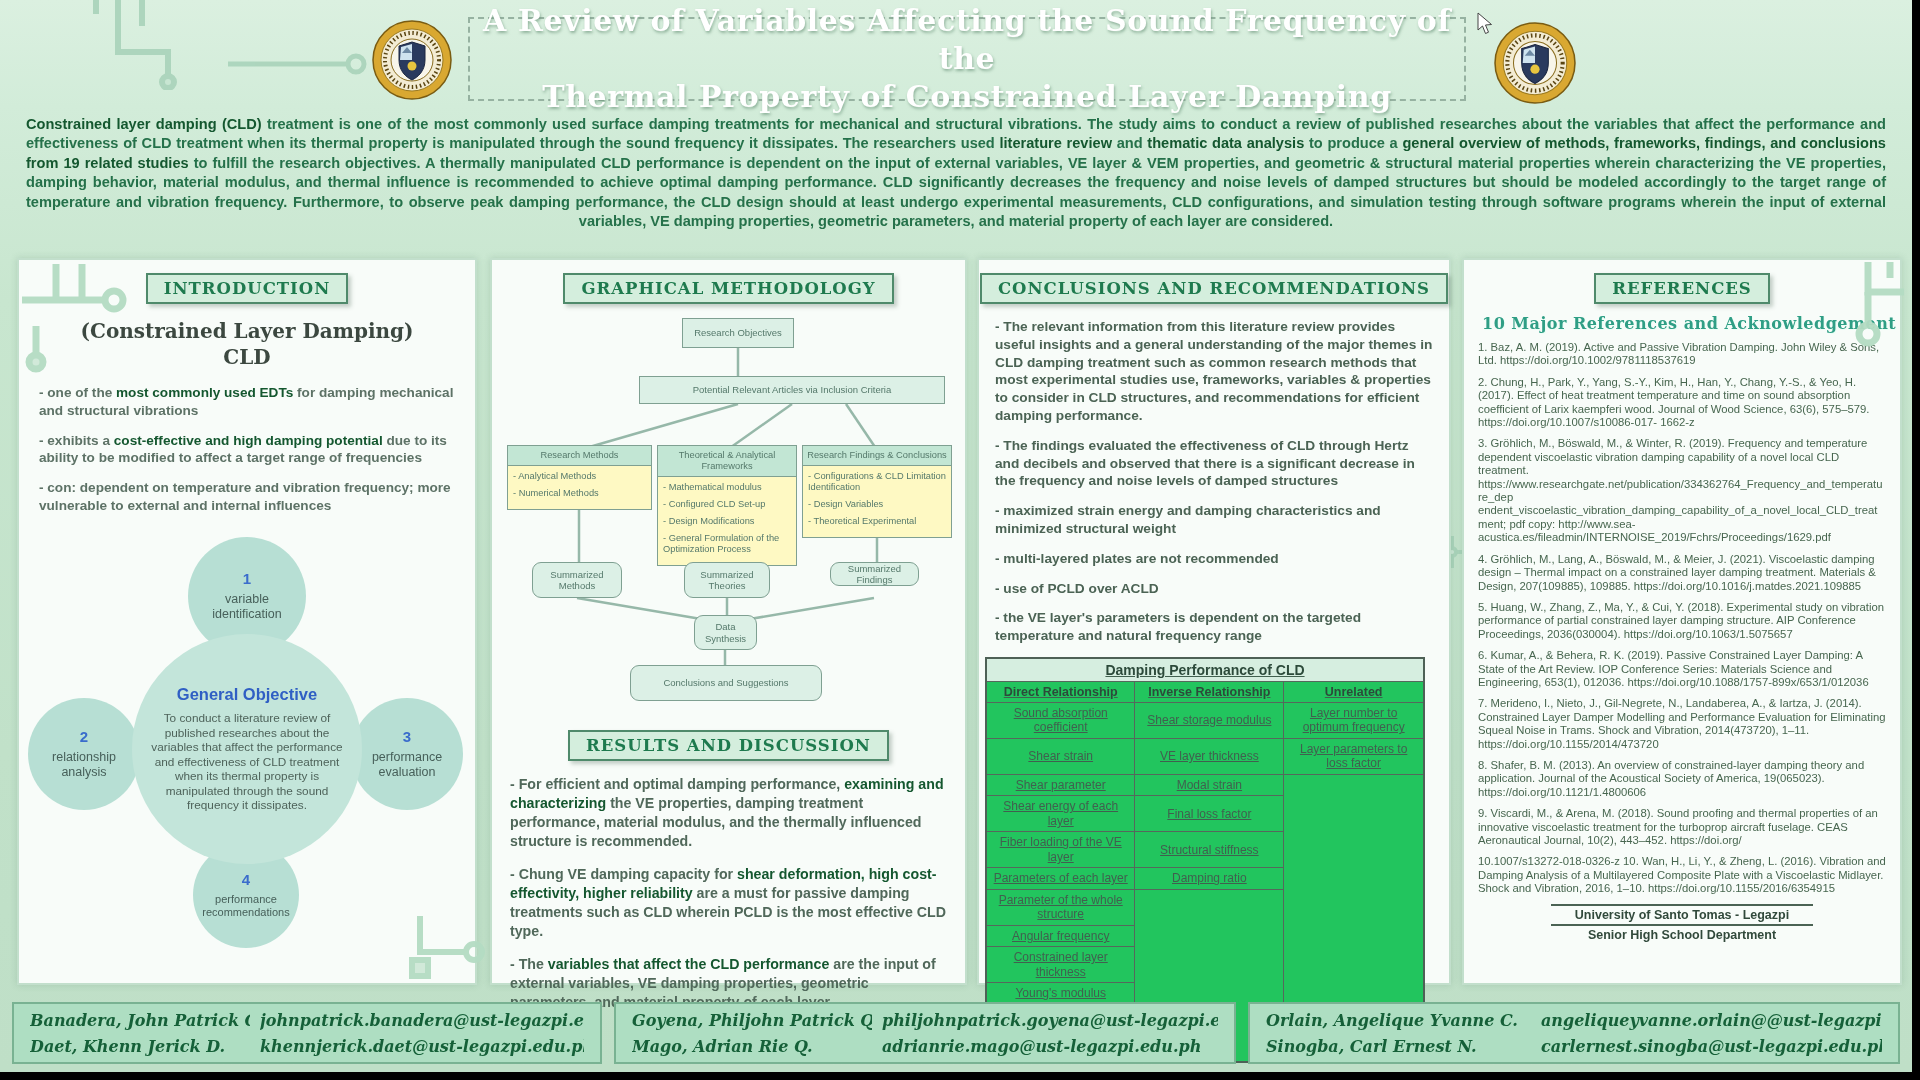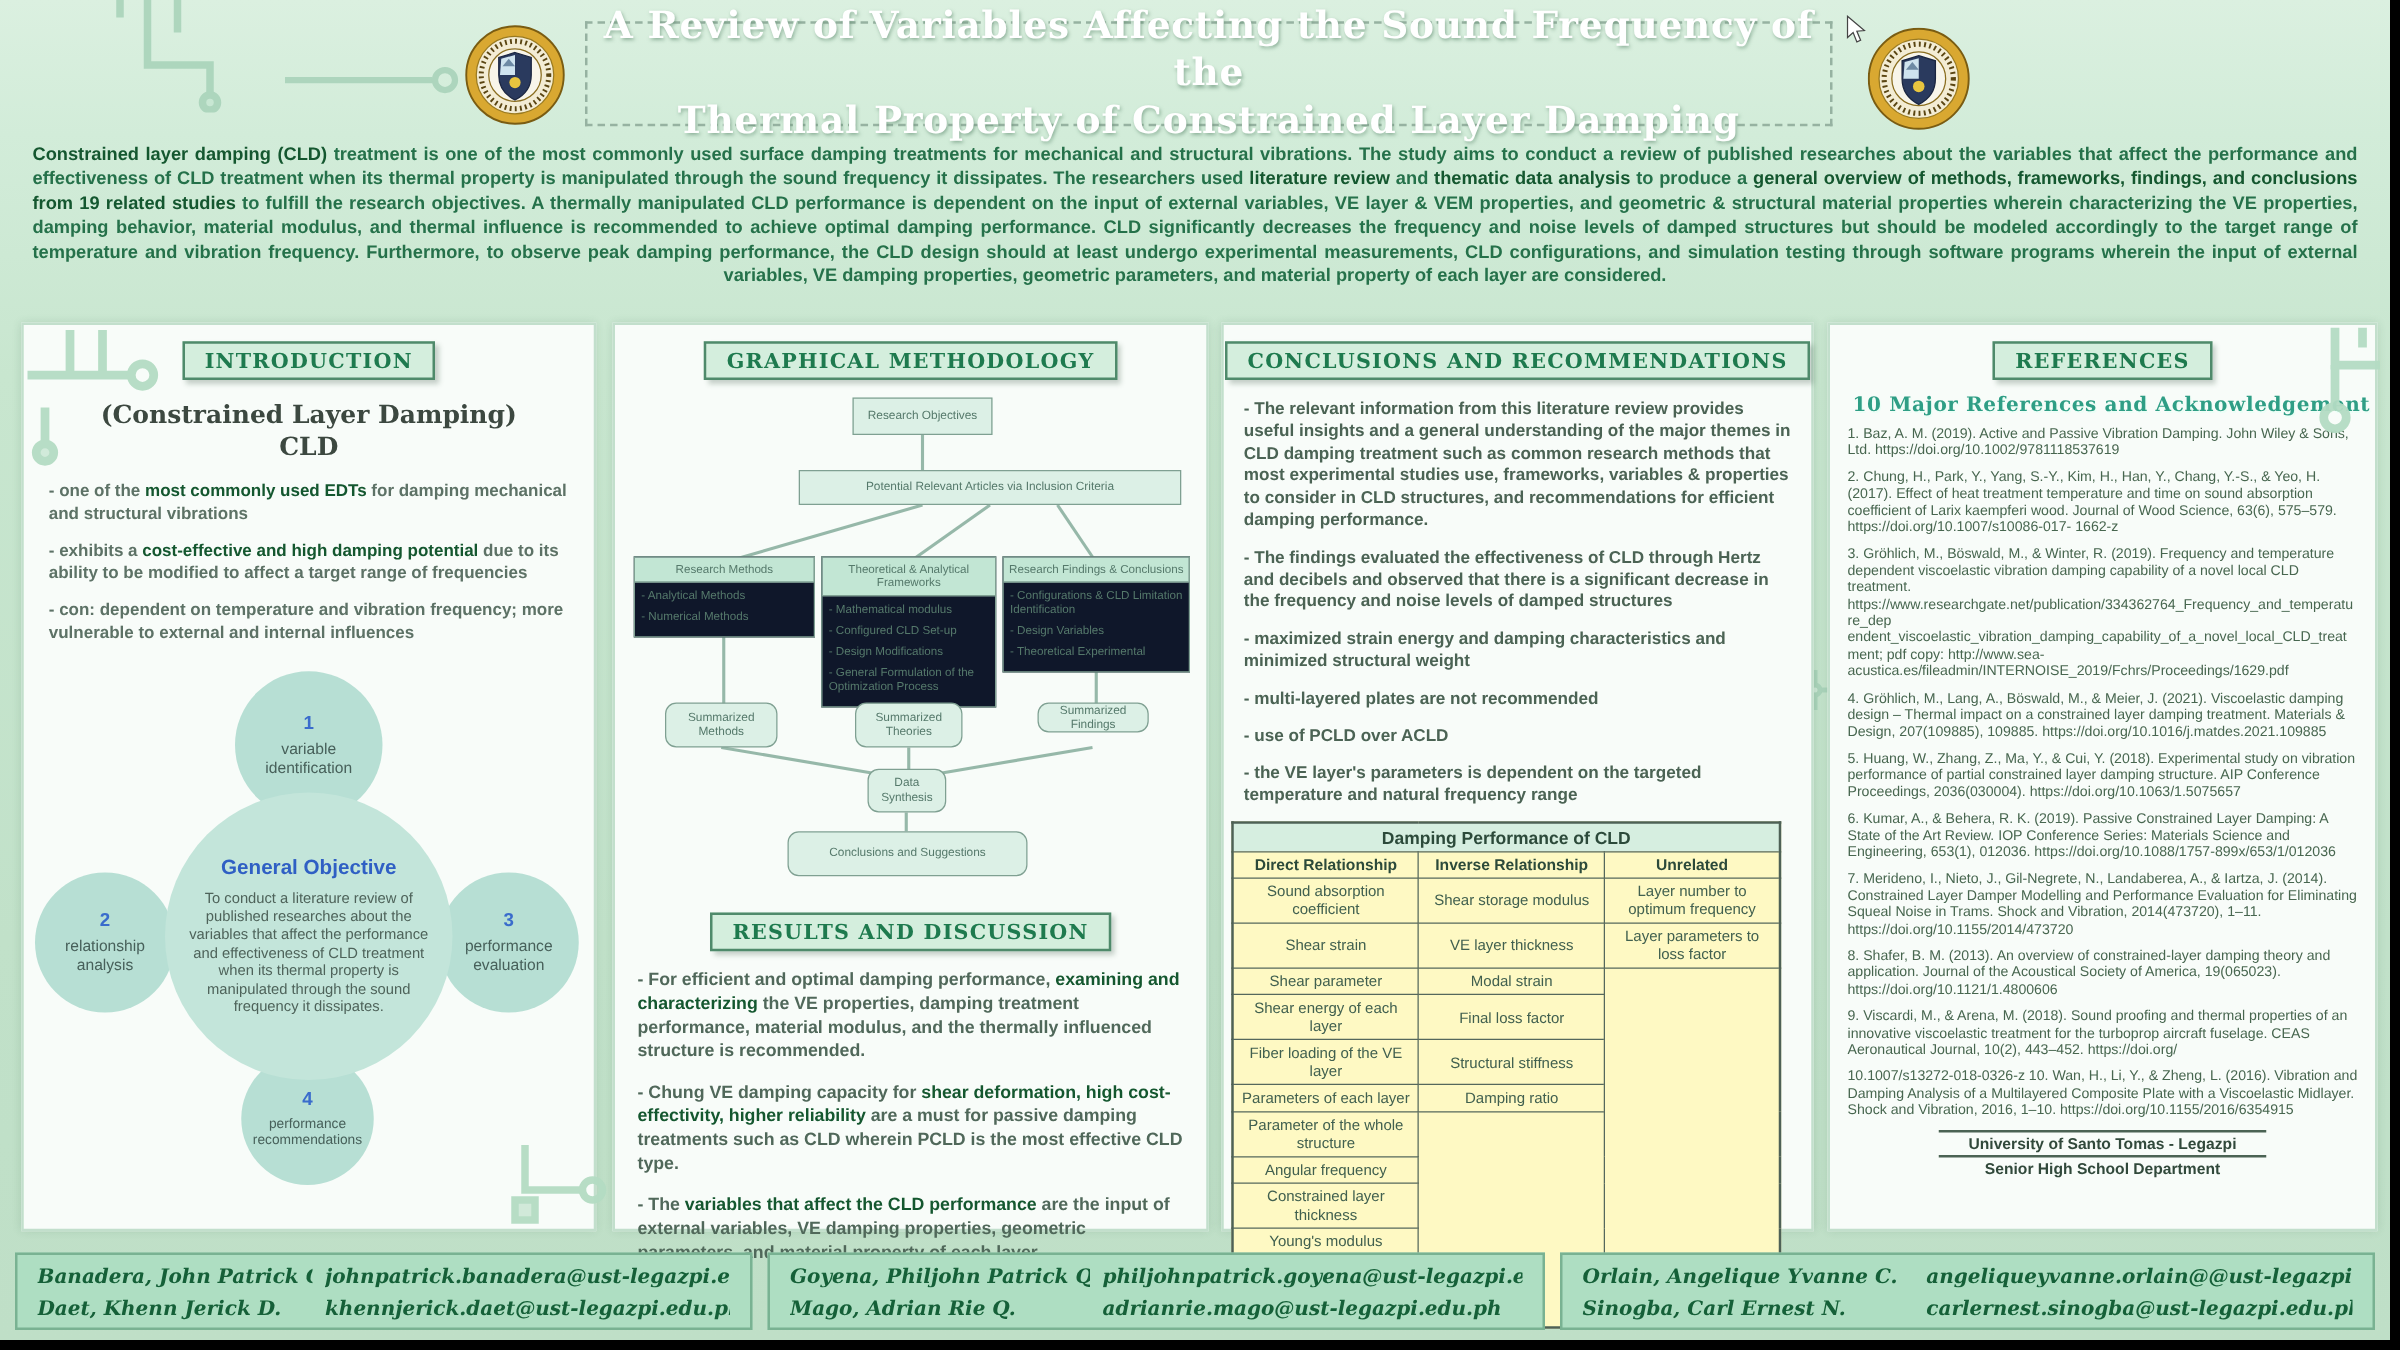--- a/index.html
+++ b/index.html
@@ -36,32 +36,32 @@
   .circle.center{background:#c3e5da;z-index:2;padding:16px;justify-content:center;}
   .circle.center .ctitle{font:bold 16.5px "Liberation Sans",sans-serif;color:#2f5fc4;margin-bottom:7px;}
   .circle.center .ctext{font:400 11.8px/14.6px "Liberation Sans",sans-serif;color:#4e635a;width:200px;}
   
   .flow{position:relative;width:100%;height:402px;margin-top:6px;}
   .flow svg.conn{position:absolute;left:0;top:0;z-index:0;}
   .fbox{position:absolute;z-index:1;background:#dcf0e6;border:1px solid #7fa092;color:#55796b;
     font:400 9.5px/11.5px "Liberation Sans",sans-serif;display:flex;align-items:center;justify-content:center;
     text-align:center;box-sizing:border-box;padding:2px 4px;}
   .frounded{border-radius:9px;}
-  .fbranch{position:absolute;z-index:1;background:#0f172a;border:1px solid #7fa092;box-sizing:border-box;
+  .fbranch{position:absolute;z-index:1;background:#fef9c3;border:1px solid #7fa092;box-sizing:border-box;
     font:400 9.3px/11px "Liberation Sans",sans-serif;color:#55796b;}
   .fbranch .bh{background:#c2e6d4;border-bottom:1px solid #7fa092;text-align:center;padding:4px 2px;}
   .fbranch ul{margin:0;padding:5px 4px 4px 5px;list-style:none;}
   .fbranch li{margin-bottom:6px;}
   .rbullets{margin:14px 18px 0;}
   .rbullet{font:600 14.2px/19px "Liberation Sans",sans-serif;color:#50685a;margin-bottom:14px;}
   
   .cbullets{margin:14px 16px 0;}
   .cbullet{font:700 13.7px/17.8px "Liberation Sans",sans-serif;color:#4b6354;margin-bottom:12px;}
   table.damp{border-collapse:collapse;width:440px;margin:8px 6px 0;font:400 12px/14.5px "Liberation Sans",sans-serif;
-    color:#41604f;background:#fef9c3;border:2px solid #4e6156;}
+    color:#41604f;background:#22c55e;border:2px solid #4e6156;text-decoration:underline;}
   table.damp td,table.damp th{border:1px solid #55685c;padding:3px 4px;text-align:center;}
   table.damp .ttl{font:bold 14px "Liberation Sans",sans-serif;color:#2c4a3a;background:#d6eee0;}
   table.damp th{font:bold 12.5px "Liberation Sans",sans-serif;color:#2c4a3a;}
   
   .refs-sub{display:flex;align-items:center;gap:10px;margin:10px 8px 8px;
     font:bold 16px "DejaVu Serif",serif;color:#2f9e85;letter-spacing:.5px;white-space:nowrap;
     text-shadow:1px 1px 0 #eafff6;}
   .refs-sub::before,.refs-sub::after{content:"";flex:1;height:2px;background:#5d9478;}
   .refs{margin:0 14px;}
   .ref{font:400 11.3px/13.4px "Liberation Sans",sans-serif;color:#47664f;margin-bottom:8px;word-break:break-word;}

